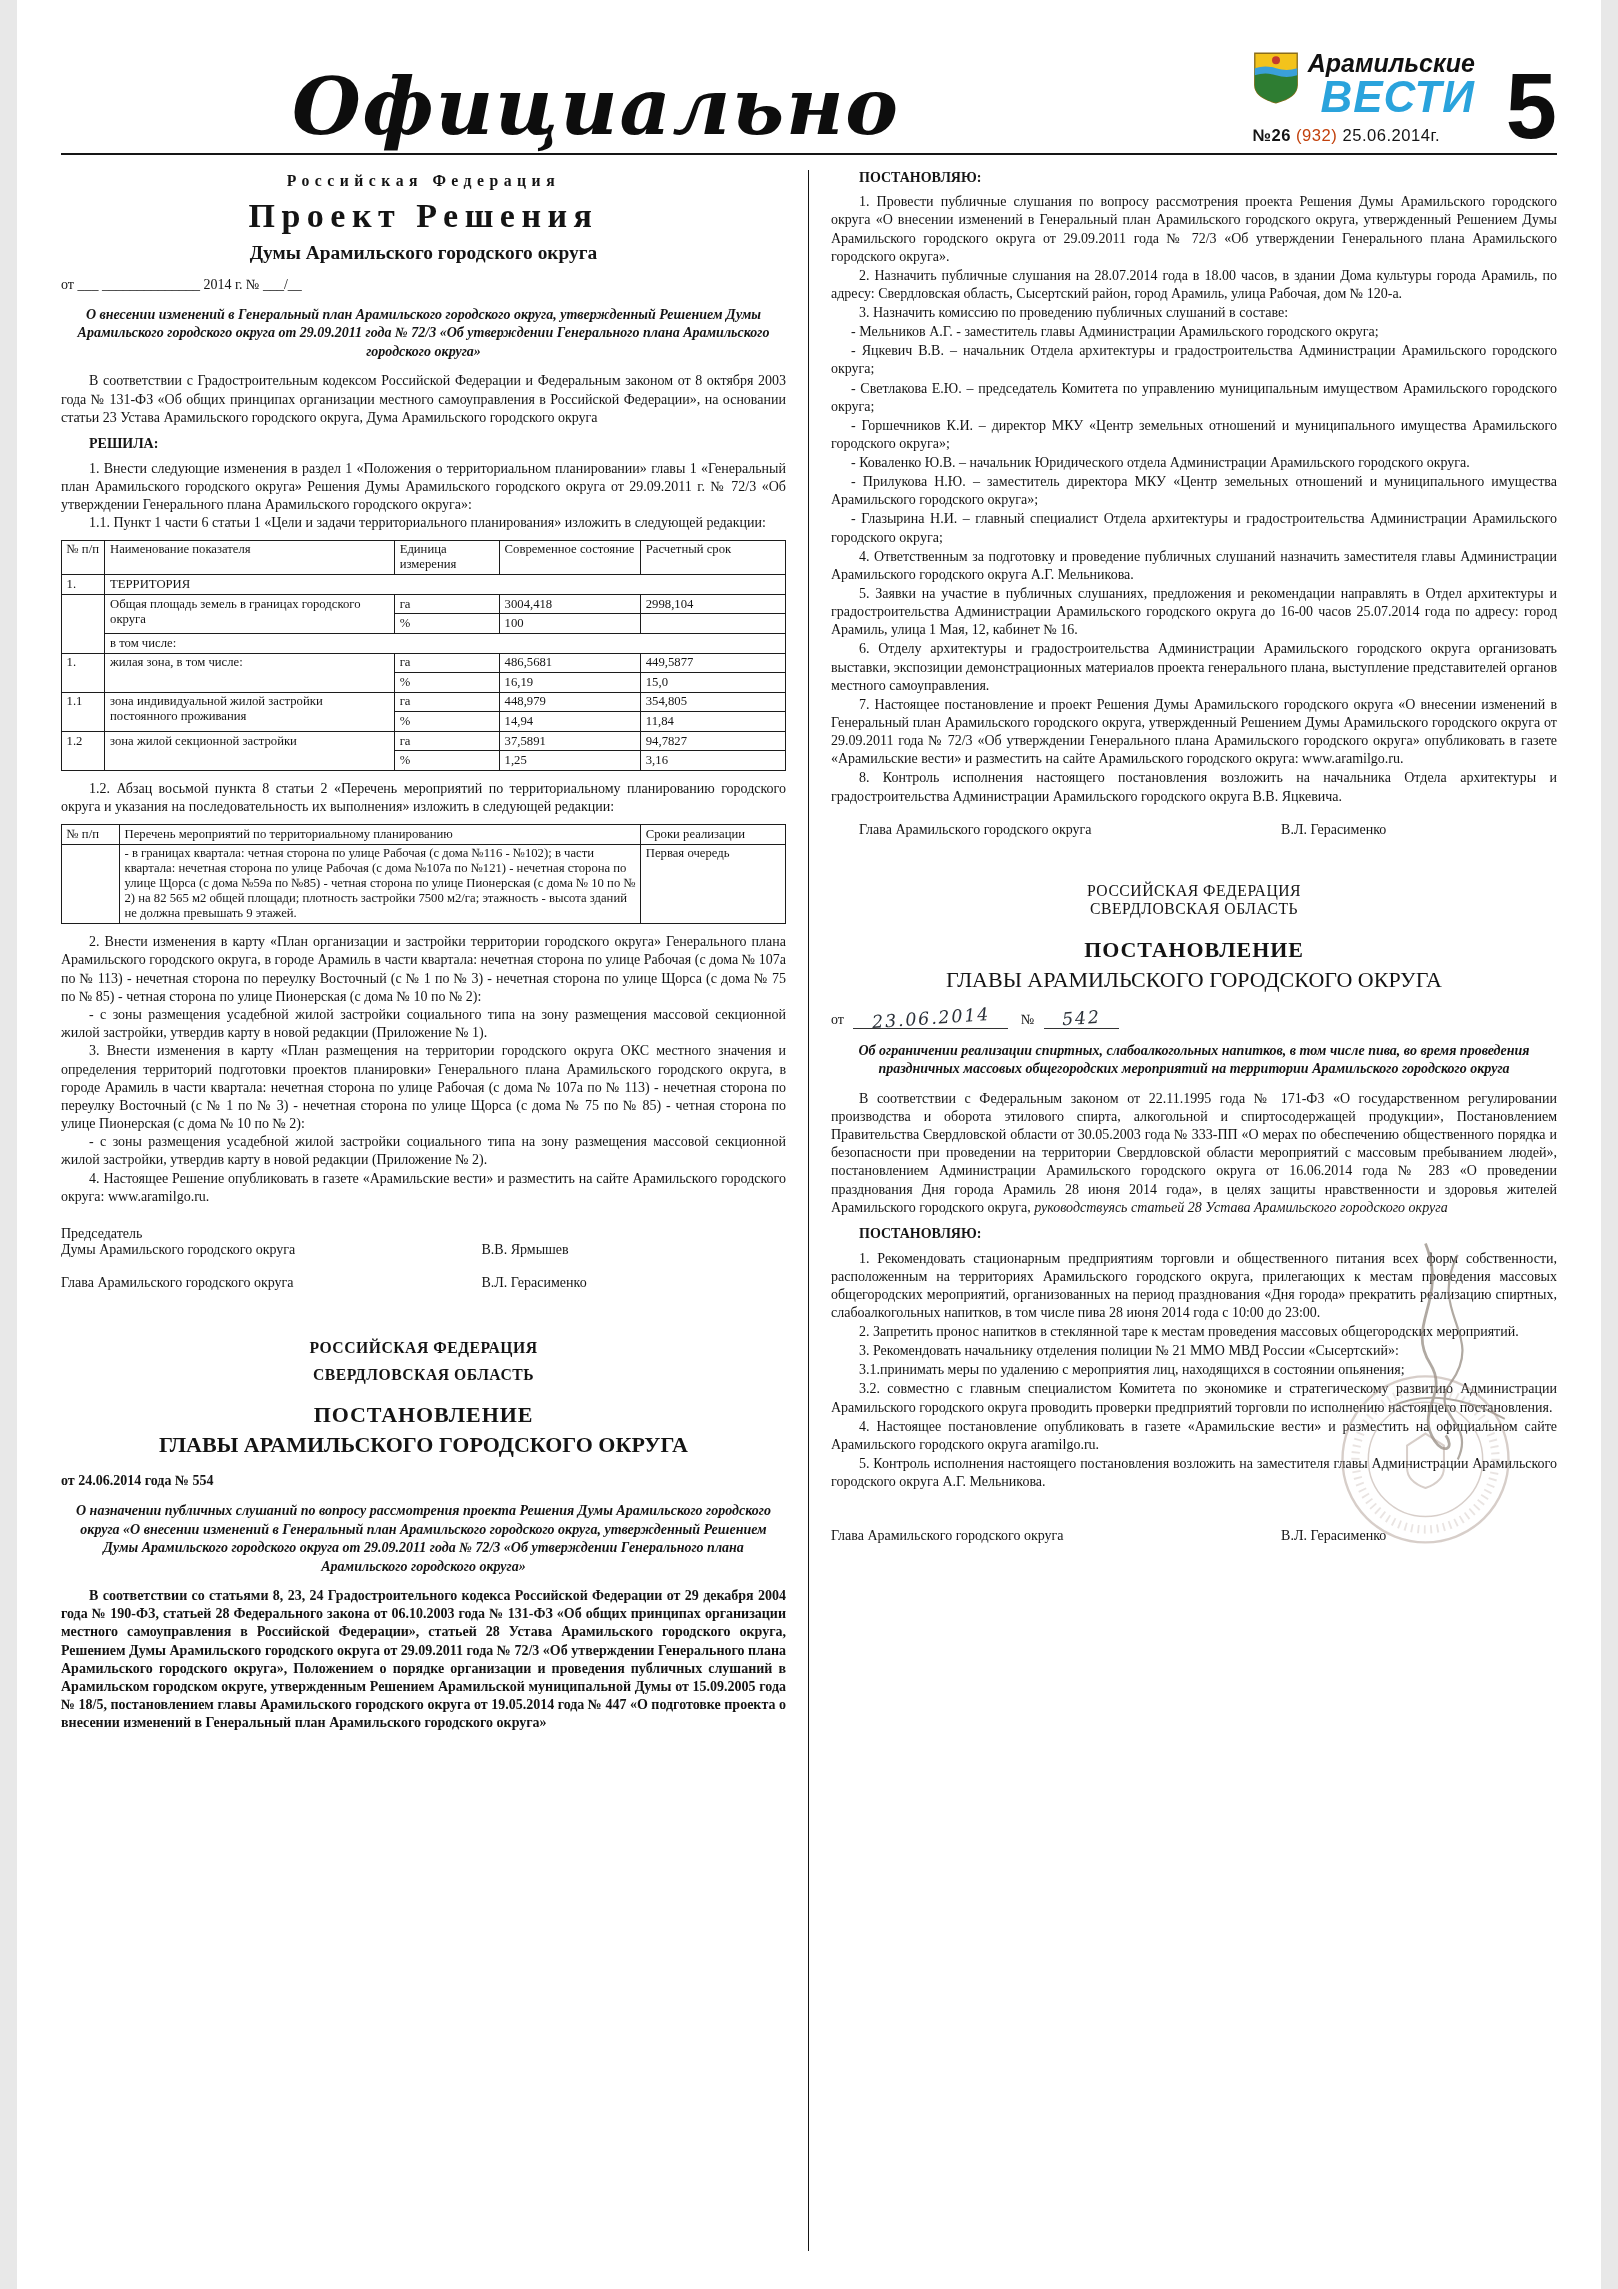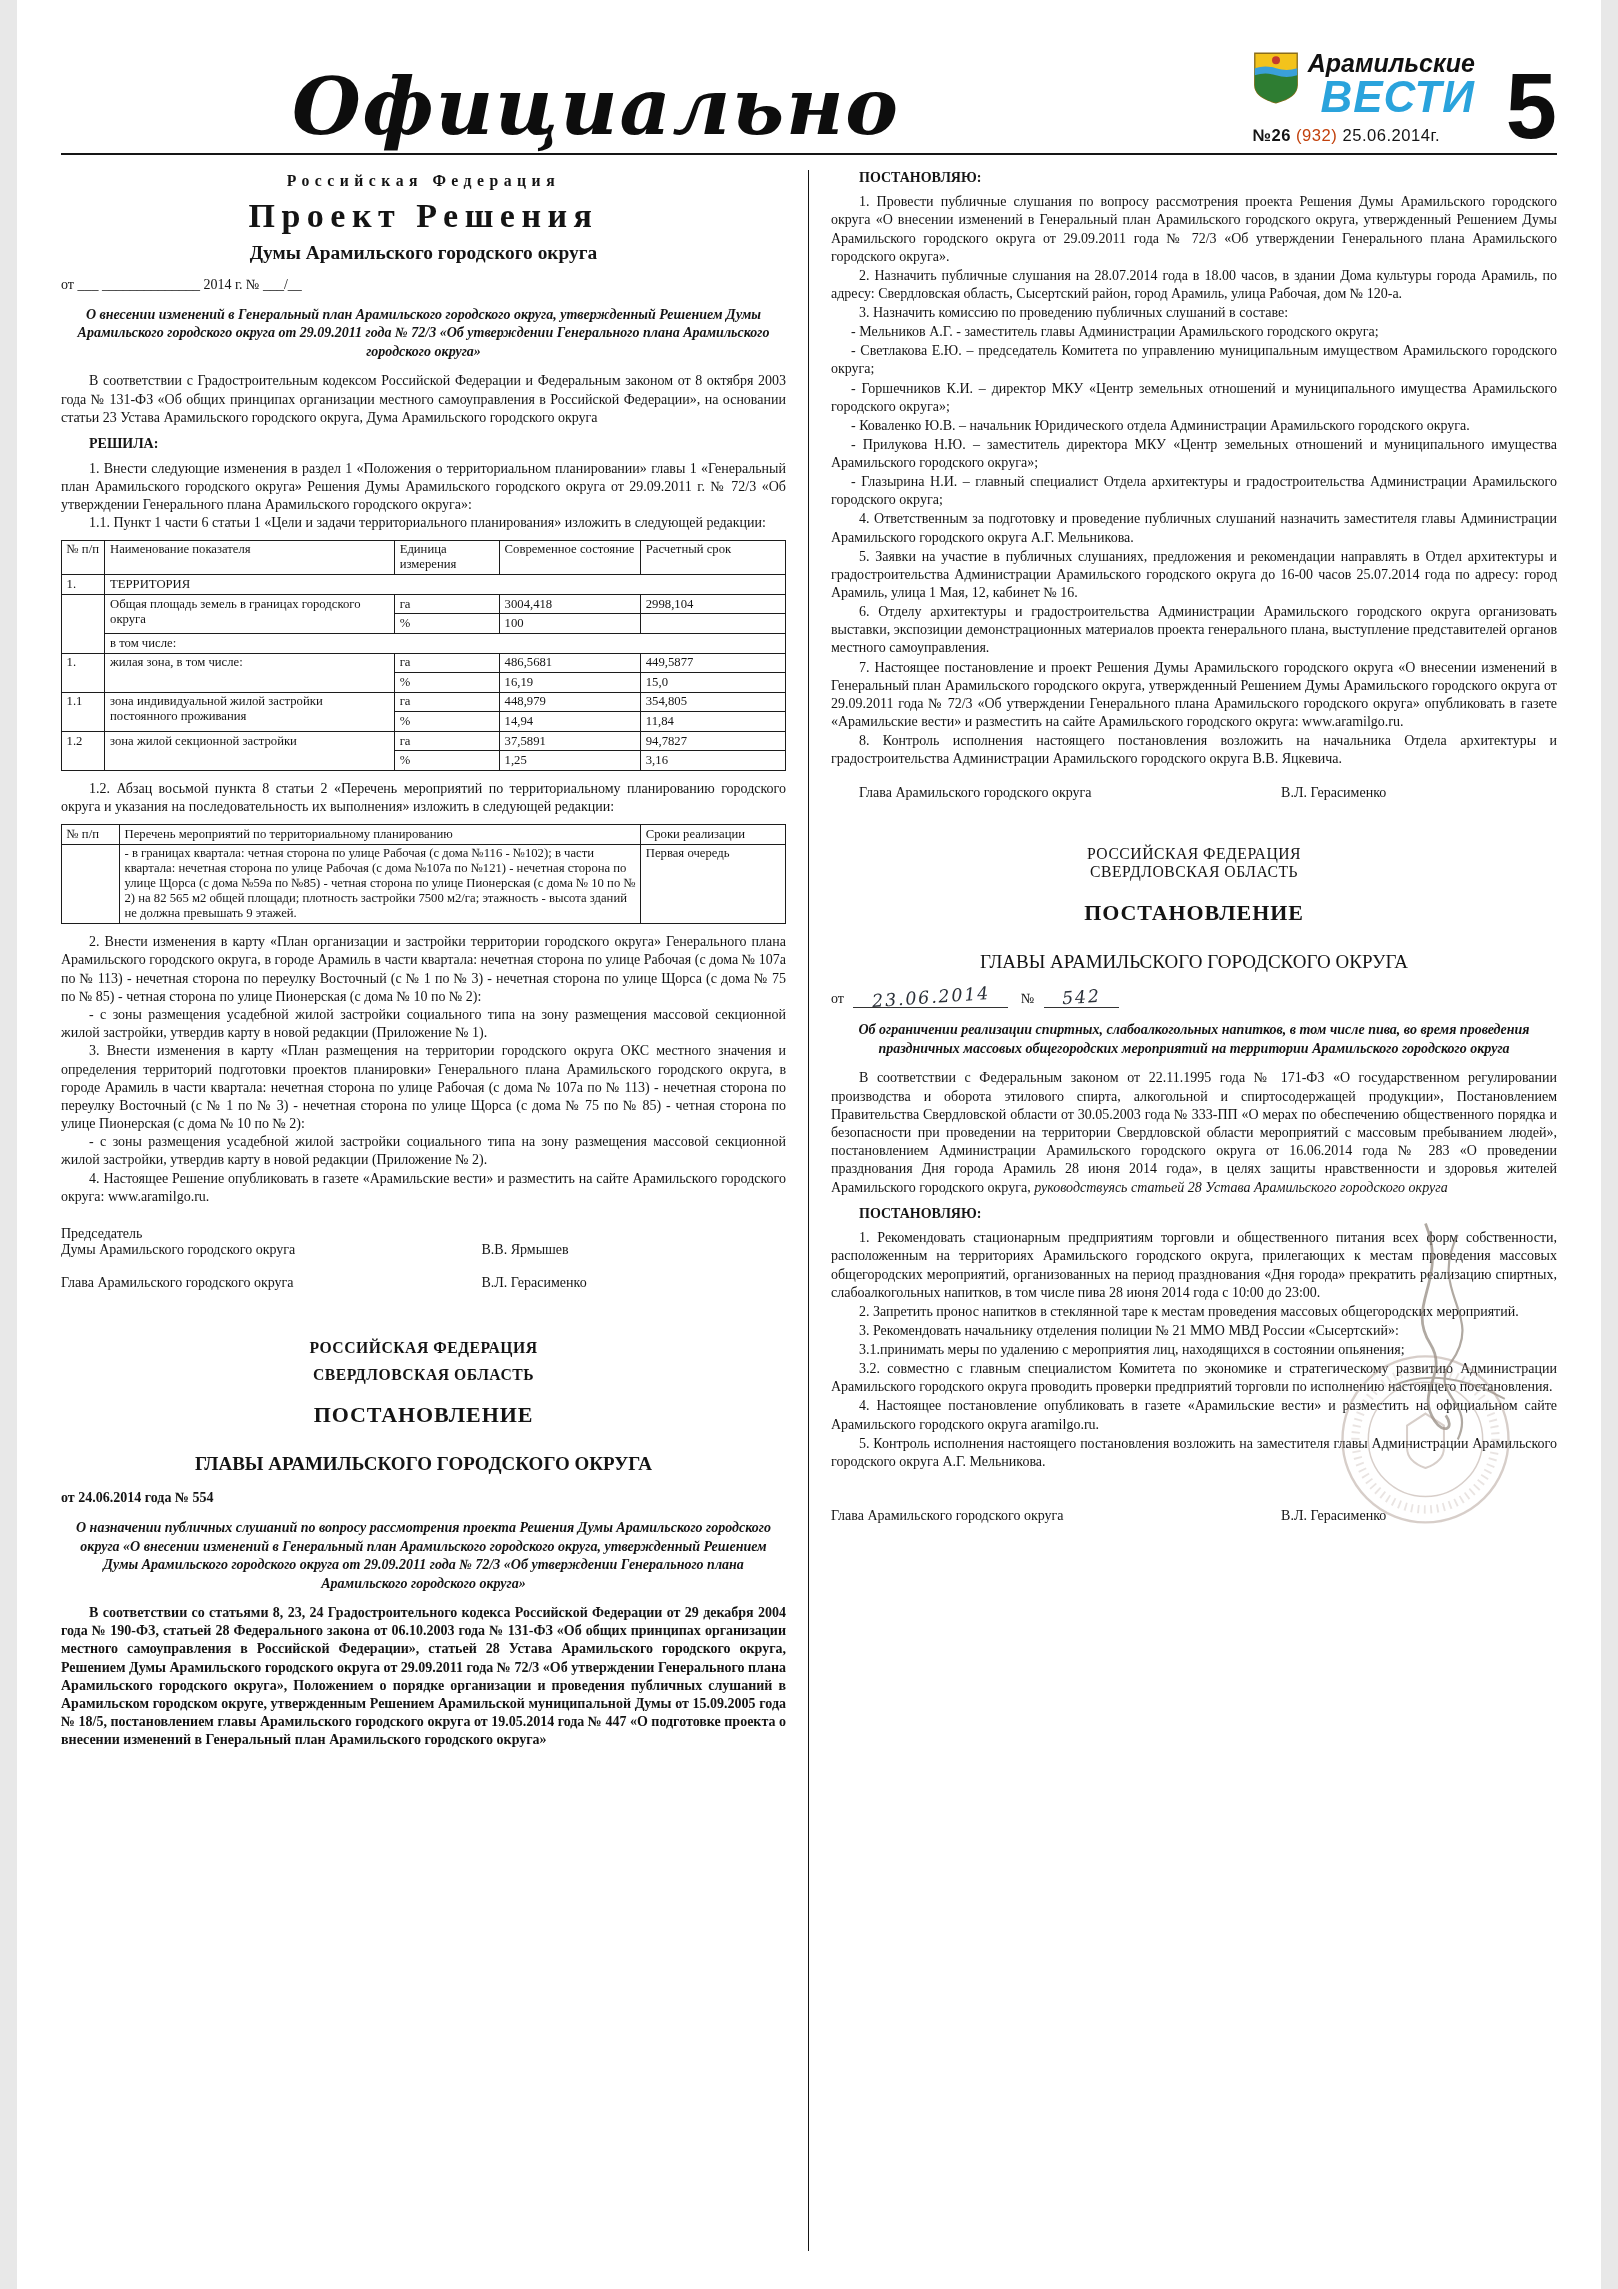--- a/index.html
+++ b/index.html
@@ -59,21 +59,21 @@
   .sigs { margin-top:20px; font-size:14px; }
   .sig-row { display:flex; }
   .sig-row .role { width:58%; }
   .sig-gap { margin-top:16.6px; }
 
   
   .gov-head { text-align:center; }
   .gov-line { font-size:15.7px; letter-spacing:0.5px; }
   .gov-line.b { font-weight:bold; }
   .gov-type { font-size:22px; font-weight:bold; letter-spacing:0.9px; margin-top:18.5px; }
-  .gov-org { font-size:19px; margin-top:25px; }
+  .gov-org { font-size:22px; margin-top:4px; }
   .gov-date { font-size:14px; text-align:left; margin-top:14.8px; }
   .doc2-head { margin-top:48px; }
   .doc2-head .gov-line { font-weight:bold; }
   .doc3 { margin-top:44px; position:relative; }
 
   
   .uline { display:inline-block; border-bottom:1.3px solid #333; padding:0 18.5px; margin:0 9.2px; }
   .hand {
     display:inline-block; font-family:"DejaVu Serif", serif; font-style:italic;
     font-size:17.5px; letter-spacing:1.8px; color:#2a3038; transform:rotate(-4deg);
@@ -263,20 +263,21 @@
     </section>
 
     <section class="col col-right">
 
       <article class="doc2-cont">
         <p class="resolve" style="margin-top:0;">ПОСТАНОВЛЯЮ:</p>
         <p class="para ind">1. Провести публичные слушания по вопросу рассмотрения проекта Решения Думы Арамильского городского округа «О внесении изменений в Генеральный план Арамильского городского округа, утвержденный Решением Думы Арамильского городского округа от 29.09.2011 года № 72/3 «Об утверждении Генерального плана Арамильского городского округа».</p>
         <p class="para ind">2. Назначить публичные слушания на 28.07.2014 года в 18.00 часов, в здании Дома культуры города Арамиль, по адресу: Свердловская область, Сысертский район, город Арамиль, улица Рабочая, дом № 120-а.</p>
         <p class="para ind">3. Назначить комиссию по проведению публичных слушаний в составе:</p>
         <p class="para member">- Мельников А.Г. - заместитель главы Администрации Арамильского городского округа;</p>
+        <p class="para member">- Яцкевич В.В. – начальник Отдела архитектуры и градостроительства Администрации Арамильского городского округа;</p>
         <p class="para member">- Светлакова Е.Ю. – председатель Комитета по управлению муниципальным имуществом Арамильского городского округа;</p>
         <p class="para member">- Горшечников К.И. – директор МКУ «Центр земельных отношений и муниципального имущества Арамильского городского округа»;</p>
         <p class="para member">- Коваленко Ю.В. – начальник Юридического отдела Администрации Арамильского городского округа.</p>
         <p class="para member">- Прилукова Н.Ю. – заместитель директора МКУ «Центр земельных отношений и муниципального имущества Арамильского городского округа»;</p>
         <p class="para member">- Глазырина Н.И. – главный специалист Отдела архитектуры и градостроительства Администрации Арамильского городского округа;</p>
         <p class="para ind">4. Ответственным за подготовку и проведение публичных слушаний назначить заместителя главы Администрации Арамильского городского округа А.Г. Мельникова.</p>
         <p class="para ind">5. Заявки на участие в публичных слушаниях, предложения и рекомендации направлять в Отдел архитектуры и градостроительства Администрации Арамильского городского округа до 16-00 часов 25.07.2014 года по адресу: город Арамиль, улица 1 Мая, 12, кабинет № 16.</p>
         <p class="para ind">6. Отделу архитектуры и градостроительства Администрации Арамильского городского округа организовать выставки, экспозиции демонстрационных материалов проекта генерального плана, выступление представителей органов местного самоуправления.</p>
         <p class="para ind">7. Настоящее постановление и проект Решения Думы Арамильского городского округа «О внесении изменений в Генеральный план Арамильского городского округа, утвержденный Решением Думы Арамильского городского округа от 29.09.2011 года № 72/3 «Об утверждении Генерального плана Арамильского городского округа» опубликовать в газете «Арамильские вести» и разместить на сайте Арамильского городского округа: www.aramilgo.ru.</p>
         <p class="para ind">8. Контроль исполнения настоящего постановления возложить на начальника Отдела архитектуры и градостроительства Администрации Арамильского городского округа В.В. Яцкевича.</p>

